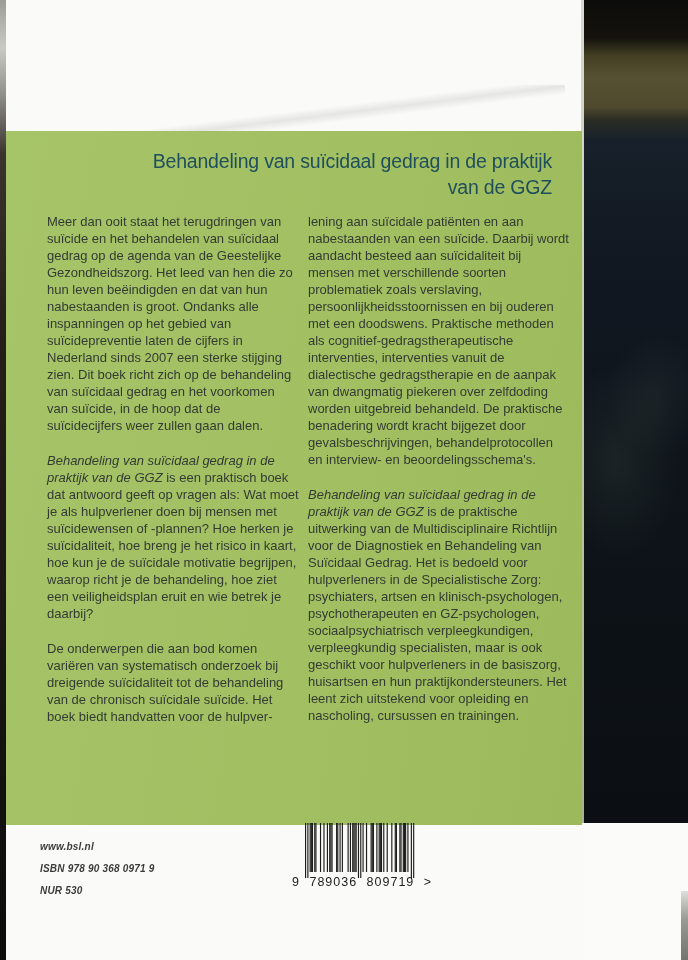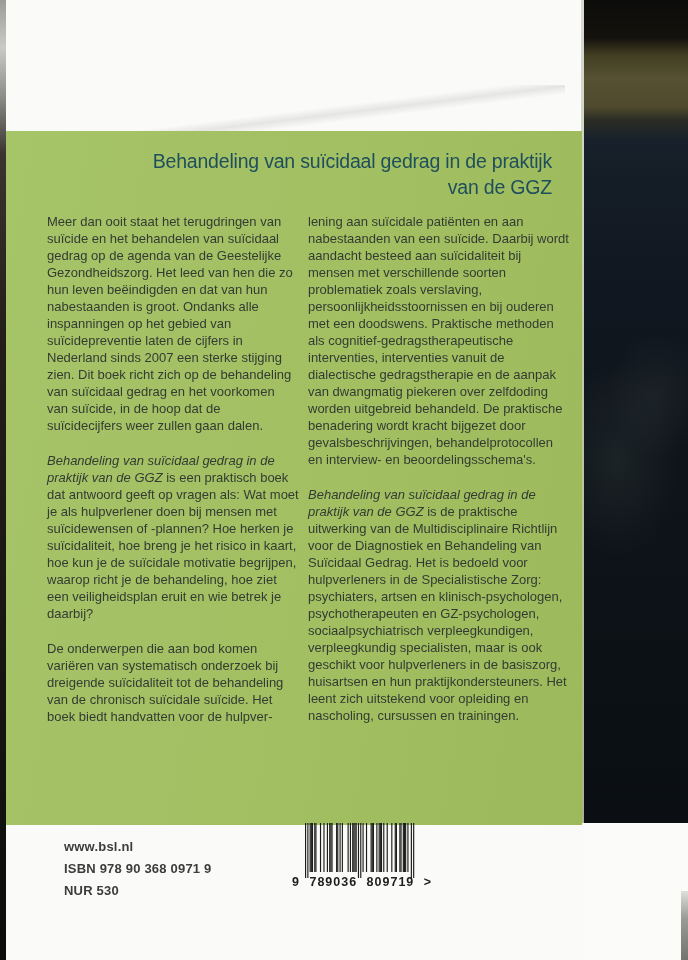--- a/index.html
+++ b/index.html
@@ -63,30 +63,30 @@
   .col{width:252px;}
   .col.right{width:263px;}
   .para{
     margin:4px 0 18px 0;
     font-size:13px;line-height:17px;
     color:#333b33;
   }
   .para em{font-style:italic;}
   
   .footer-info{
-    position:absolute;left:64px;top:836px;
-    font-size:13px;line-height:22px;font-weight:bold;
-    color:#3c3c3a;letter-spacing:0.2px;
+    position:absolute;left:40px;top:836px;
+    font-size:10px;line-height:22px;font-weight:bold;
+    color:#3c3c3a;letter-spacing:0.2px;font-style:italic;
   }
   
   .barcode{position:absolute;left:292px;top:823px;width:134px;}
   .barcode svg{display:block;margin-left:11px;}
   .barcode-digits{
     margin-top:-3px;
-    font-size:12.5px;font-weight:bold;color:#1d1d1b;
+    font-size:12.5px;font-weight:normal;color:#1d1d1b;
     letter-spacing:1px;word-spacing:5px;
     white-space:nowrap;
   }
 </style>
 </head>
 <body>
 
 <div class="photo">
 
   <div class="bg-strip"></div>

